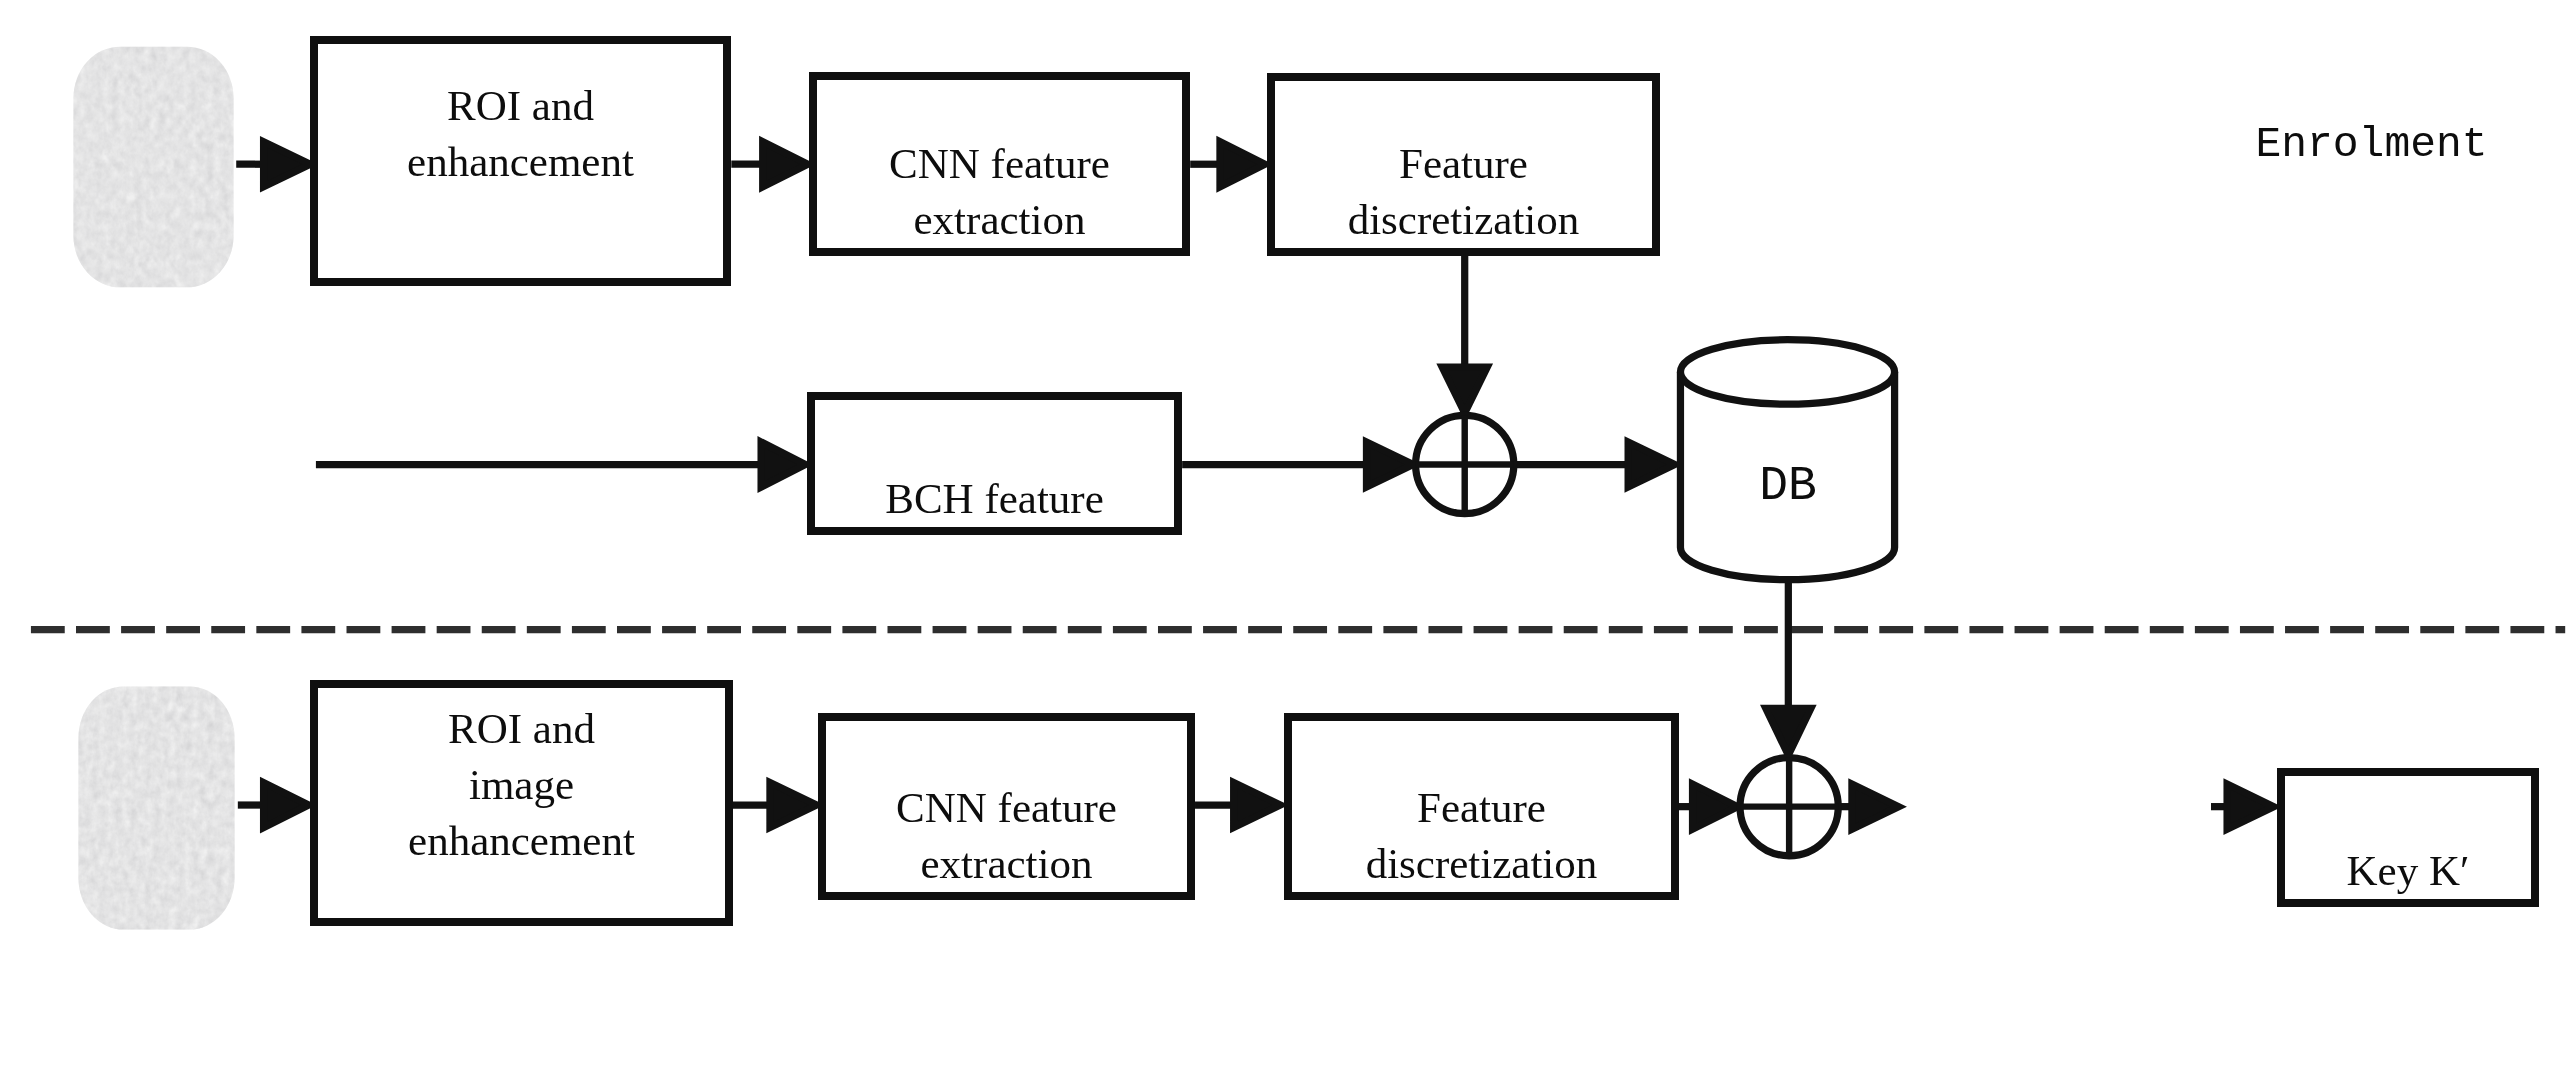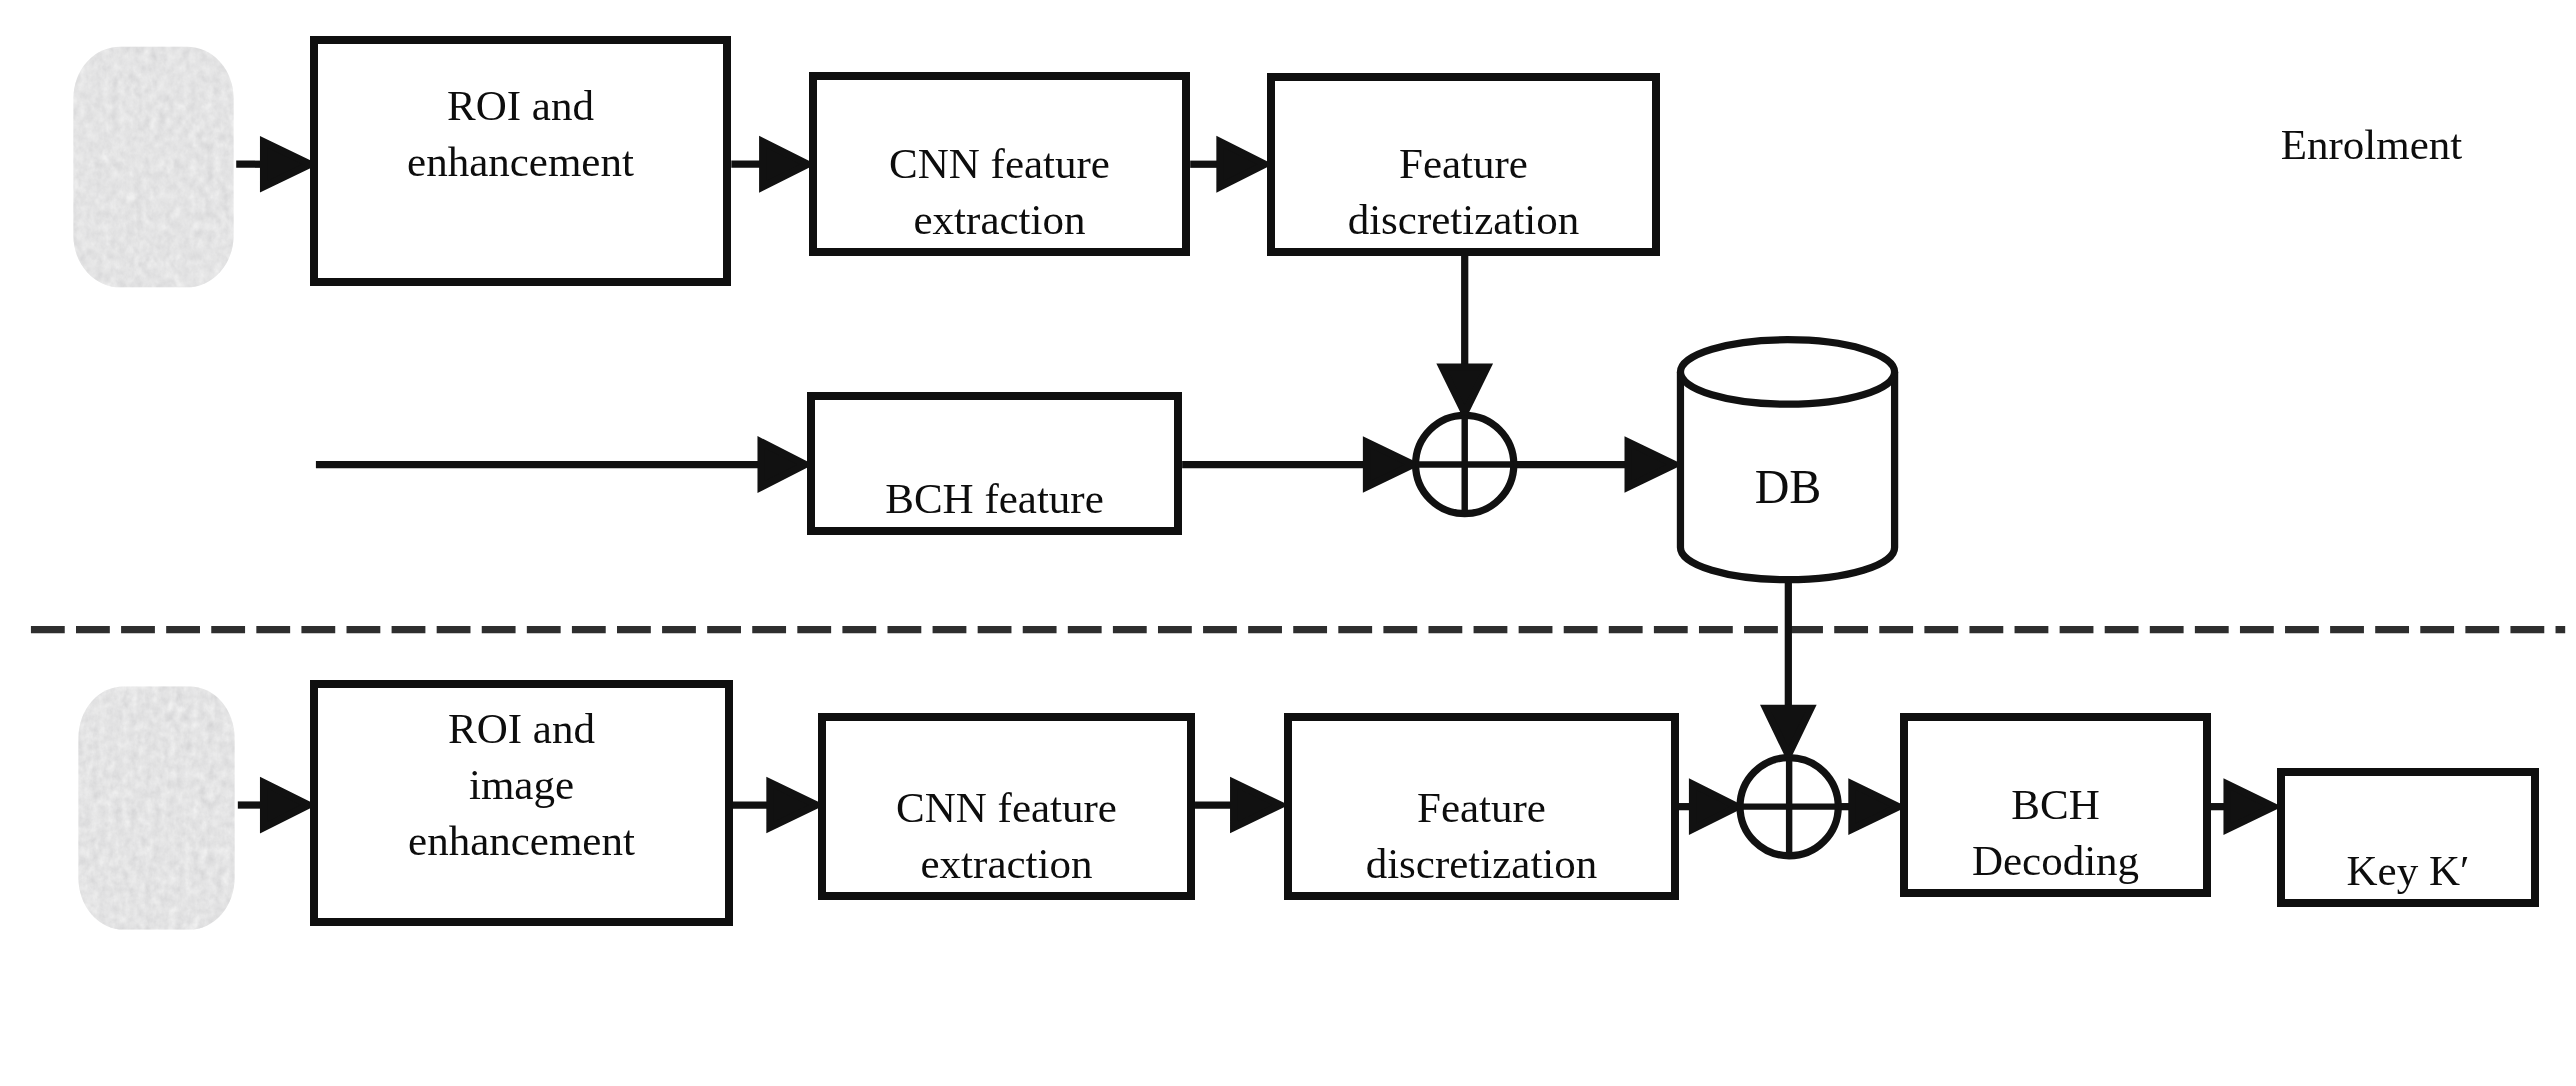--- a/index.html
+++ b/index.html
@@ -32,20 +32,21 @@
   .pad-enr { padding-top: 34px; }
   .pad-ver { padding-top: 13px; }
   .floating-label {
     position: absolute;
     display: flex;
     align-items: center;
     justify-content: center;
     text-align: center;
     font-size: 43px;
     line-height: 1.15;
+    font-family: Liberation Mono, monospace;
   }
 </style>
 </head>
 <body>
 
 <div id="canvas">
 
   <svg class="layer" width="2576" height="1086" viewBox="0 0 3199 1349">
 
     <line x1="38" y1="782" x2="3186" y2="782" stroke="#2e2e2e" stroke-width="9" stroke-dasharray="42 14"></line>
@@ -163,24 +164,20 @@
 enhancement</span>
   </div>
   <div class="box" style="left:818px; top:713px; width:377px; height:187px">
     <span class="lbl">CNN feature
 extraction</span>
   </div>
   <div class="box" style="left:1284px; top:713px; width:395px; height:187px">
     <span class="lbl">Feature
 discretization</span>
   </div>
-  <div class="box" style="left:1900px; top:713px; width:311px; height:184px">
-    <span class="lbl">BCH
-Decoding</span>
-  </div>
   <div class="box" style="left:2277px; top:768px; width:262px; height:139px">
     <span class="lbl">Key K′</span>
   </div>
 
   <div class="floating-label" style="left:2267px; top:121px; width:209px; height:48px">
     <span>Enrolment</span>
   </div>
 
 </div>
 

